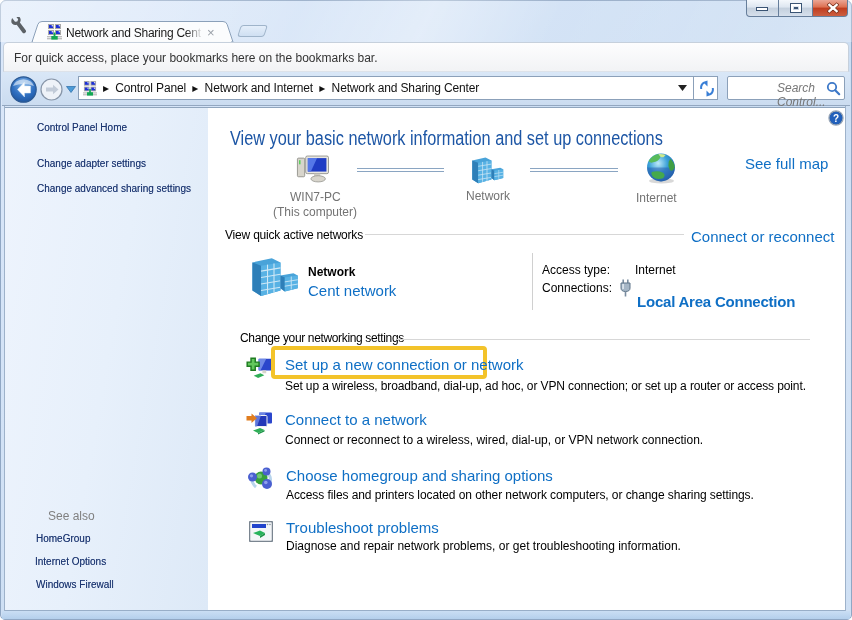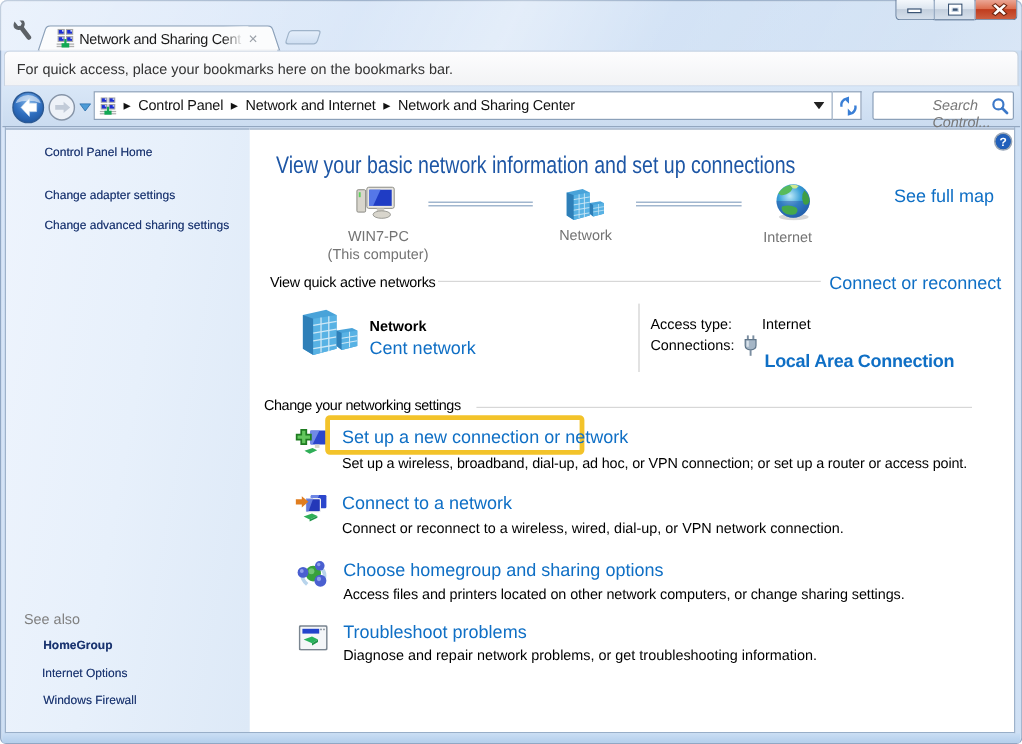--- a/index.html
+++ b/index.html
@@ -190,22 +190,22 @@
   <circle cx="6" cy="6" r="4.2" fill="none" stroke="#3c78c8" stroke-width="1.8"></circle>
   <line x1="9.2" y1="9.2" x2="13.2" y2="13.2" stroke="#3c78c8" stroke-width="2.2" stroke-linecap="round"></line>
 </svg>
 
 <div class="abs" id="sidebar"></div>
 <div class="abs" id="content"></div>
 
 <div class="abs sb" style="left:37px; top:121.5px;">Control Panel Home</div>
 <div class="abs sb" style="left:37px; top:158px;">Change adapter settings</div>
 <div class="abs sb" style="left:37px; top:181px; width:170px; line-height:16px;">Change advanced sharing settings</div>
-<div class="abs gry" style="left:20px; top:509px;text-align:right;">See also</div>
-<div class="abs sb" style="left:36px; top:532.5px;font-weight:bold;">HomeGroup</div>
+<div class="abs gry" style="left:48px; top:509px;text-align:right;">See also</div>
+<div class="abs sb" style="left:36px; top:532.5px;">HomeGroup</div>
 <div class="abs sb" style="left:35px; top:555.5px;">Internet Options</div>
 <div class="abs sb" style="left:36px; top:578.5px;">Windows Firewall</div>
 
 <svg class="abs" style="left:828px; top:110px;" width="16" height="16" viewBox="0 0 16 16">
   <circle cx="8" cy="8" r="7" fill="#205a9e" stroke="#98a5b6" stroke-width="1.4"></circle>
   <circle cx="8" cy="8" r="6.2" fill="#2260bb"></circle>
   <text x="8" y="12" font-size="10" font-weight="bold" fill="#fff" text-anchor="middle" font-family="Liberation Sans">?</text>
 </svg>
 
 <div class="abs hd" id="hd" style="left:230px; top:127px; transform:scaleX(0.815); transform-origin:0 0; white-space:nowrap;">View your basic network information and set up connections</div>
@@ -307,21 +307,21 @@
 
 <svg class="abs" style="left:619px; top:279px;" width="13" height="18" viewBox="0 0 13 18">
   <rect x="3.4" y="0.5" width="1.6" height="3.5" fill="#7a8da0"></rect>
   <rect x="8" y="0.5" width="1.6" height="3.5" fill="#7a8da0"></rect>
   <path d="M2 4 L11 4 L11 9 Q11 12.5 6.5 12.5 Q2 12.5 2 9 Z" fill="#a5b6c6" stroke="#5f7589" stroke-width="1"></path>
   <path d="M3.2 5 L5 5 L5 10 L3.2 10 Z" fill="#e6edf4" opacity="0.8"></path>
   <rect x="5.7" y="12.5" width="1.6" height="5" fill="#7a8da0"></rect>
 </svg>
 <div class="abs lnk" style="left:637px; top:280.5px; font-weight:bold; letter-spacing:-0.22px;margin-top:12px;">Local Area Connection</div>
 
-<div class="abs blk" id="hdr2" style="left:220px; top:331px; letter-spacing:-0.35px;">Change your networking settings</div>
+<div class="abs blk" id="hdr2" style="left:240px; top:331px; letter-spacing:-0.35px;">Change your networking settings</div>
 <div class="abs hr" style="left:397px; top:339px; width:413px;"></div>
 
 <svg class="abs" style="left:246px; top:355px;" width="27" height="25" viewBox="0 0 28 26">
   <rect x="13" y="4" width="14" height="12" rx="1" fill="#2b46cc"></rect>
   <path d="M13 4 L21 4 L15 16 L13 16 Z" fill="#7d95ea" opacity="0.85"></path>
   <rect x="17" y="16" width="4" height="3" fill="#d8d5cc"></rect>
   <path d="M8 21.5 L15 19 L19 21 L12.5 24 Z" fill="#2fae57"></path>
   <path d="M10.2 2 L14.8 2 L14.8 6.2 L19 6.2 L19 10.8 L14.8 10.8 L14.8 15 L10.2 15 L10.2 10.8 L6 10.8 L6 6.2 L10.2 6.2 Z" fill="#63c75d" stroke="#1f7c21" stroke-width="1.6" transform="translate(-4.5,1.5) scale(0.95)"></path>
 </svg>
 <div class="abs" style="left:271px; top:346px; width:216px; height:33px; border:4px solid #f3c32a; border-radius:4px;"></div>

